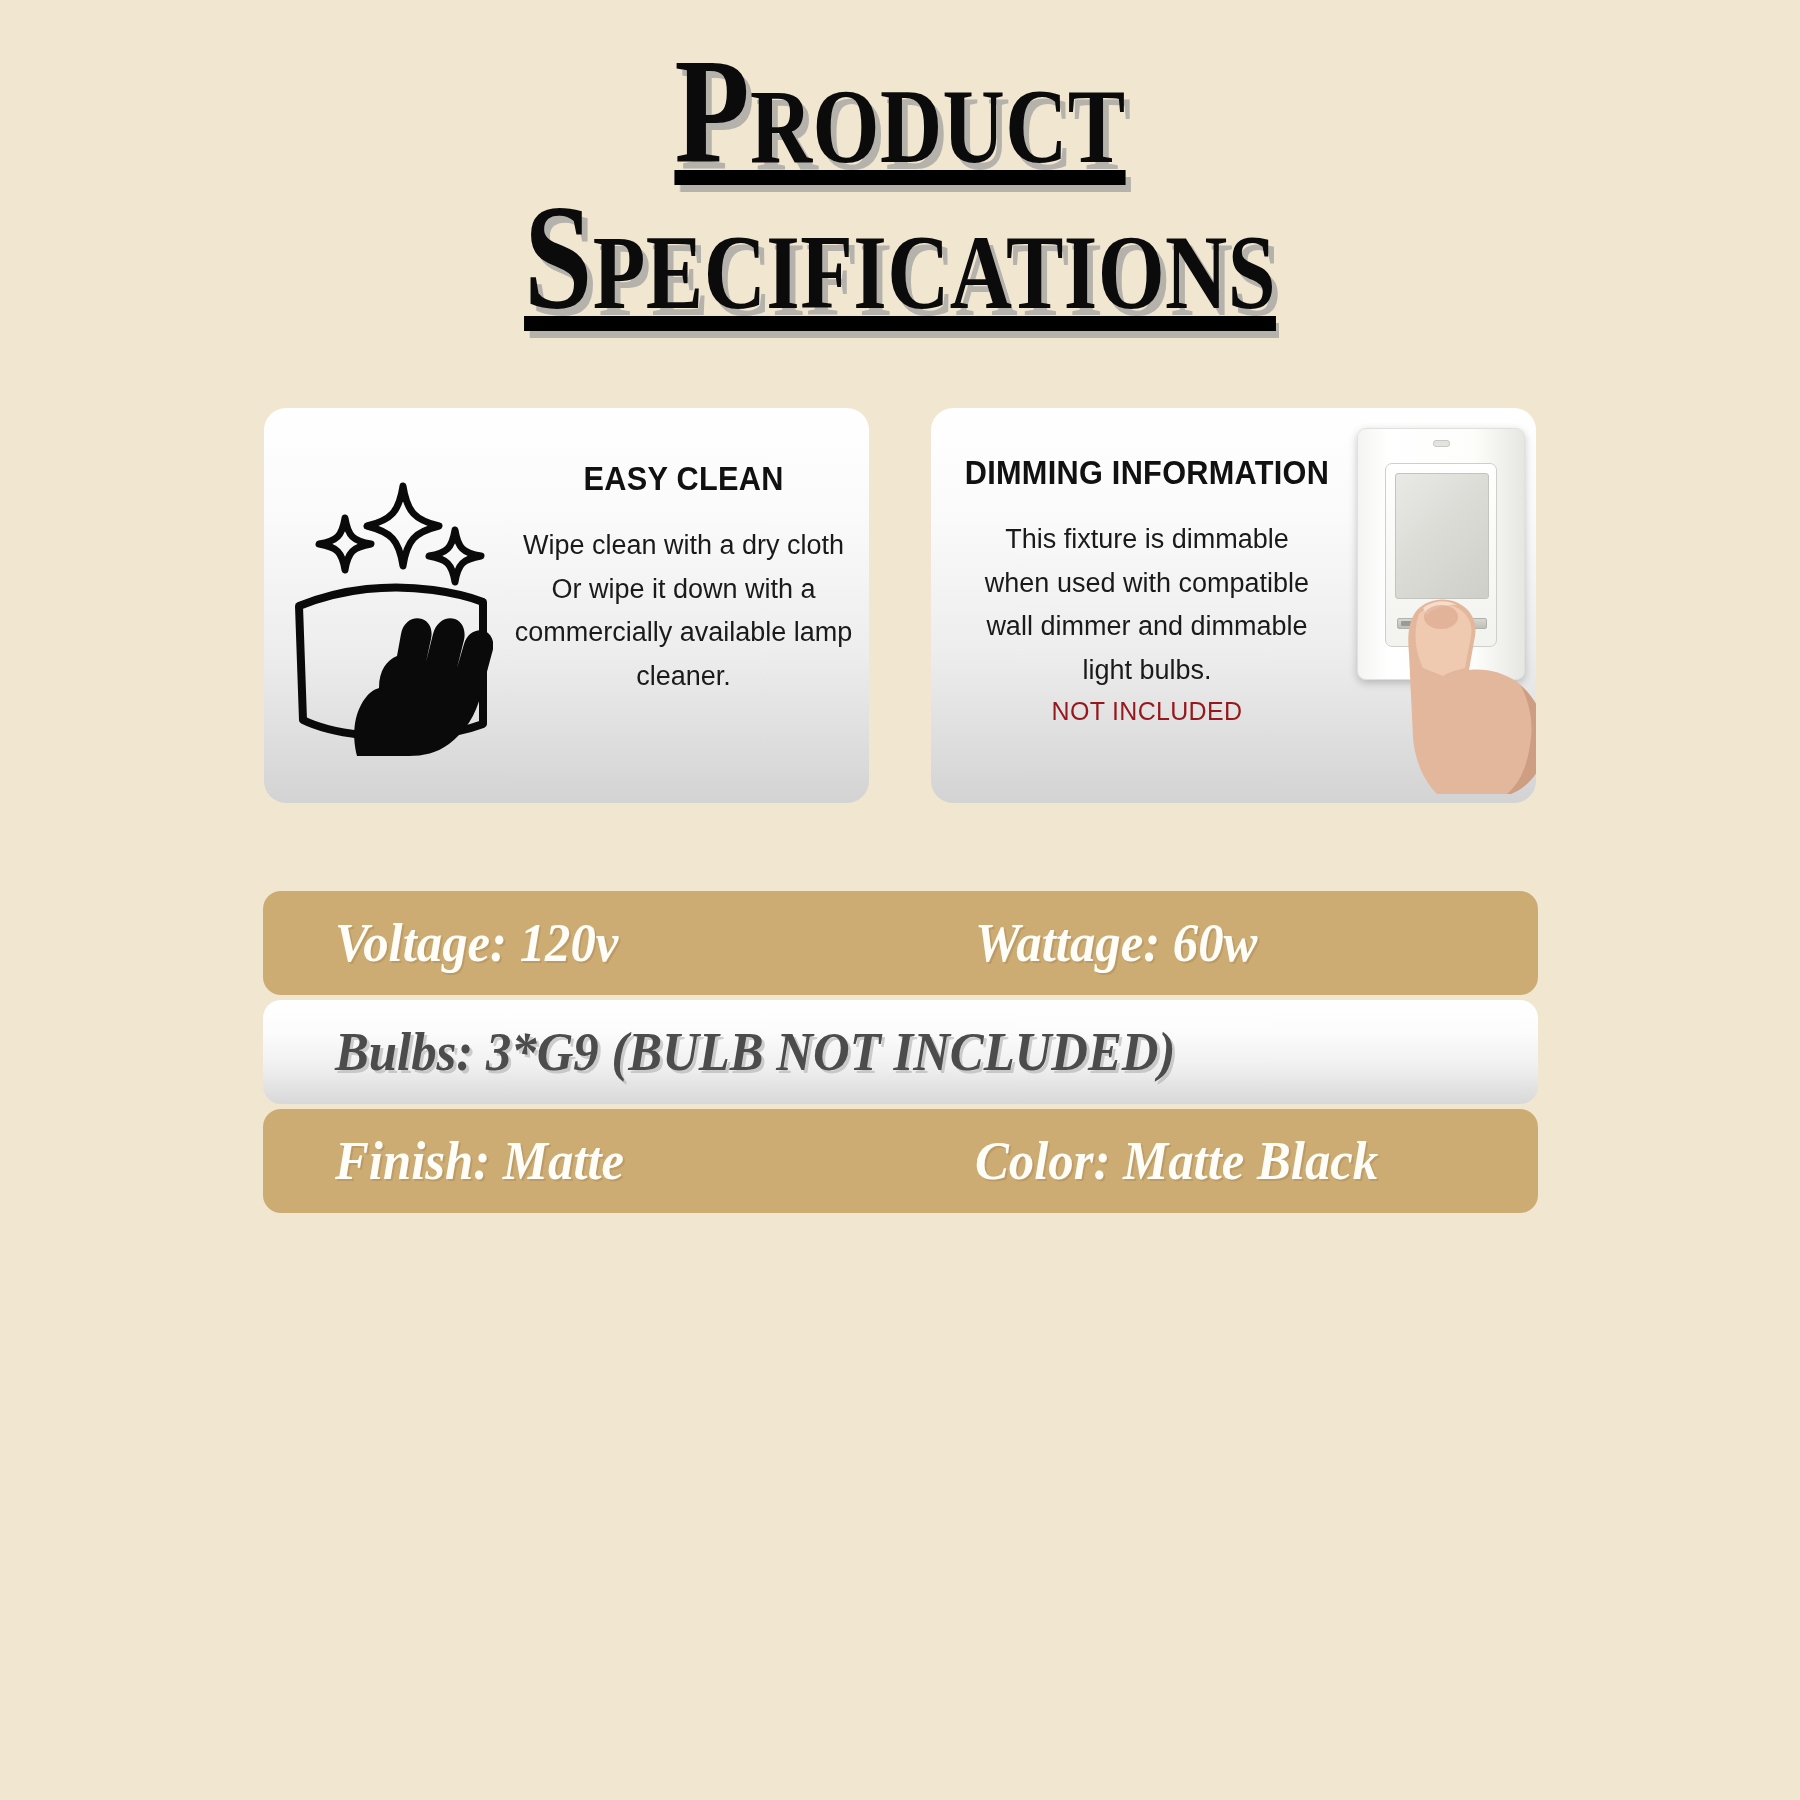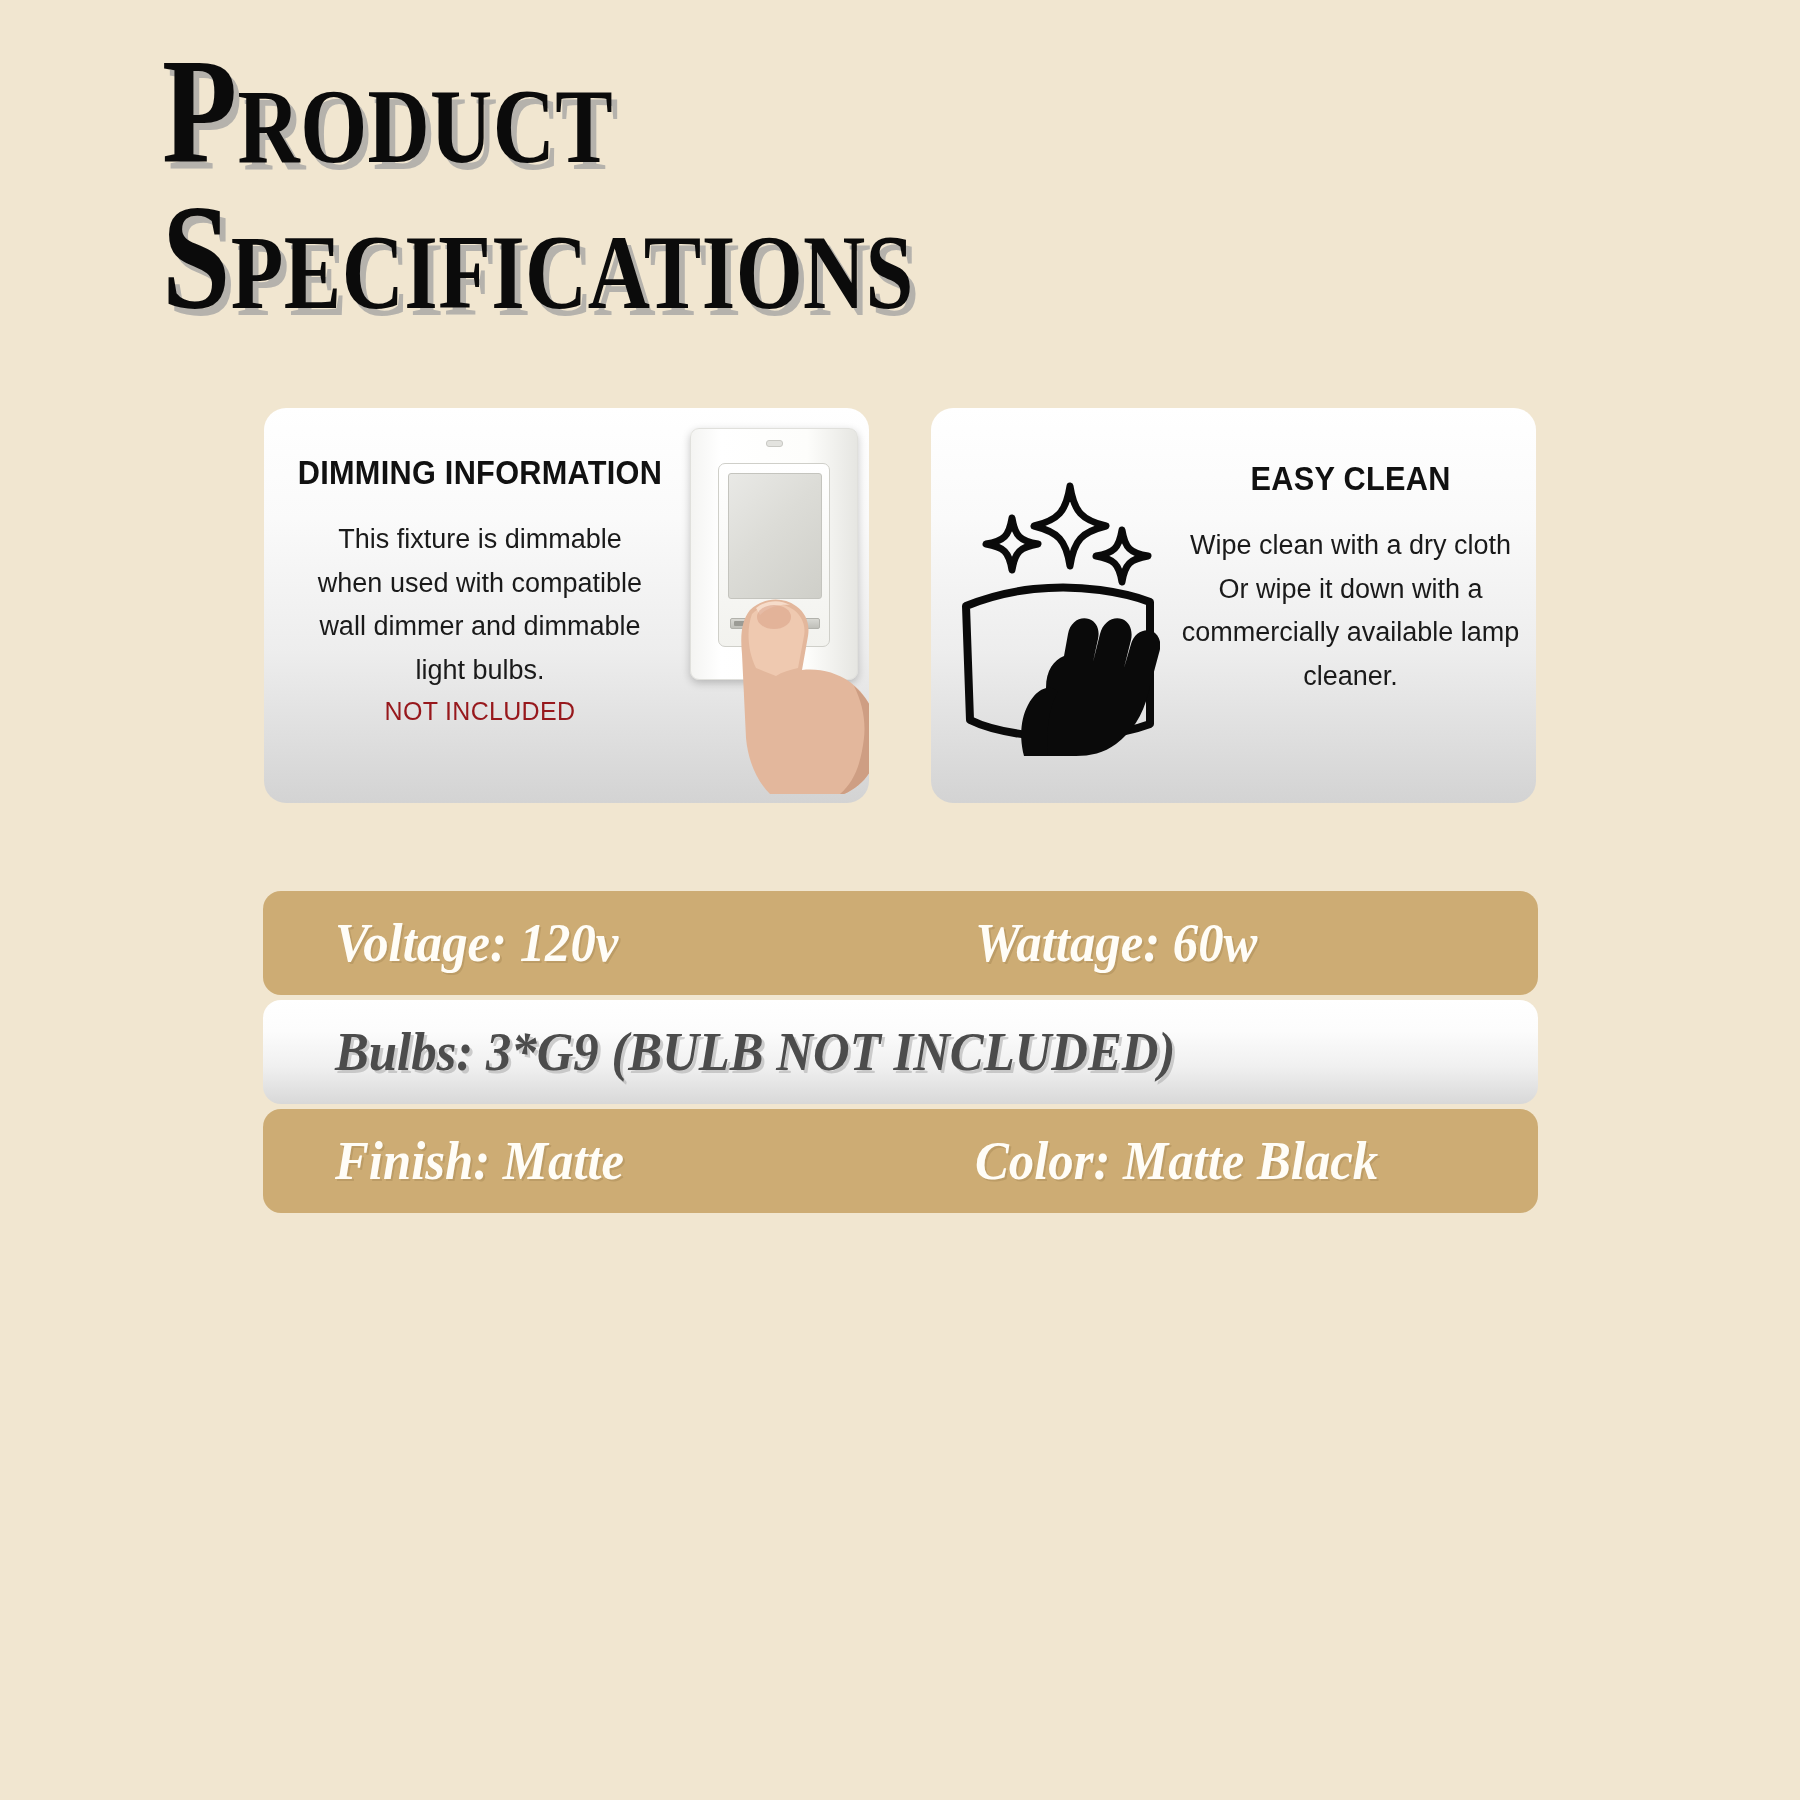--- a/index.html
+++ b/index.html
@@ -11,20 +11,22 @@
     height: 1800px;
     background: #F1E6D0;
     font-family: "Liberation Sans", sans-serif;
     overflow: hidden;
     position: relative;
   }
 
   
   .title-block {
     padding-top: 42px;
+    text-align: center;
+    text-decoration: underline;
   }
   .title-line {
     font-family: "Liberation Serif", serif;
     font-weight: bold;
     color: #0B0B0B;
     line-height: 0.92;
     letter-spacing: 0.5px;
     text-shadow: 7px 7px 0 rgba(160,160,160,0.75);
     transform: scaleX(0.82);
     transform-origin: center;
@@ -240,20 +242,45 @@
 </style>
 </head>
 <body>
 
 <div class="title-block">
   <div class="title-line title-line-1">Product</div>
   <div class="title-line title-line-2">Specifications</div>
 </div>
 
 <div class="cards">
+
+  <div class="card card-left">
+    <div class="icon-pane">
+      <svg width="210" height="300" viewBox="0 0 210 300" aria-hidden="true">
+
+        <path d="M120 30 C124 56 132 64 156 70 C132 76 124 84 120 110 C116 84 108 76 84 70 C108 64 116 56 120 30 Z" fill="none" stroke="#0A0A0A" stroke-width="7" stroke-linejoin="round"></path>
+        <path d="M62 62 C65 80 70 85 88 88 C70 91 65 96 62 114 C59 96 54 91 36 88 C54 85 59 80 62 62 Z" fill="none" stroke="#0A0A0A" stroke-width="7" stroke-linejoin="round"></path>
+        <path d="M172 74 C175 92 180 97 198 100 C180 103 175 108 172 126 C169 108 164 103 146 100 C164 97 169 92 172 74 Z" fill="none" stroke="#0A0A0A" stroke-width="7" stroke-linejoin="round"></path>
+
+        <path d="M16 150 C60 132 108 128 150 134 C172 137 190 142 200 146
+                 L200 268 C168 280 120 284 78 279 C54 276 32 270 20 264 Z" fill="none" stroke="#0A0A0A" stroke-width="8" stroke-linejoin="round" stroke-linecap="round"></path>
+
+        <path d="M96 300 L96 232 C96 214 104 204 114 200
+                 L118 178 C120 166 130 160 139 163 C147 166 150 174 148 183 L143 206
+                 L150 178 C153 166 163 160 172 163 C180 166 183 175 181 184 L174 212
+                 L181 188 C184 177 194 172 202 175 C210 179 212 188 209 197
+                 L198 238 C193 259 182 276 166 288 C154 297 140 300 126 300 Z" fill="#0A0A0A"></path>
+        <path d="M108 236 C100 250 96 268 98 300 L74 300 C68 276 72 254 84 240 C92 231 102 229 108 236 Z" fill="#0A0A0A"></path>
+      </svg>
+    </div>
+    <div class="text-pane">
+      <div class="card-heading">EASY CLEAN</div>
+      <div class="card-body">Wipe clean with a dry cloth Or wipe it down with a commercially available lamp cleaner.</div>
+    </div>
+  </div>
 
   <div class="card">
     <div class="card-right-inner">
       <div class="dim-text-pane">
         <div class="card-heading">DIMMING INFORMATION</div>
         <div class="card-body">This fixture is dimmable when used with compatible wall dimmer and dimmable light bulbs.</div>
         <div class="not-included">NOT INCLUDED</div>
       </div>
       <div class="dim-img-pane">
         <div class="switch-plate">
@@ -272,45 +299,20 @@
           <path d="M12 30 C24 18 42 17 54 26 C62 32 66 42 64 52 L58 84
                    C50 86 42 88 36 92 L16 84 C8 68 6 46 12 30 Z" fill="#EFC9B0"></path>
           <path d="M104 210 C128 200 141 176 138 148 C136 130 128 114 114 102
                    C122 118 126 136 124 154 C121 180 114 198 100 210 Z" fill="#CE9E83"></path>
           <path d="M16 24 C26 16 40 15 50 21 C40 20 28 23 20 31 Z" fill="#F6DCCA"></path>
           <ellipse cx="34" cy="33" rx="17" ry="12" fill="#D9A086" opacity="0.55"></ellipse>
         </svg>
       </div>
     </div>
   </div>
-
-  <div class="card card-left">
-    <div class="icon-pane">
-      <svg width="210" height="300" viewBox="0 0 210 300" aria-hidden="true">
-
-        <path d="M120 30 C124 56 132 64 156 70 C132 76 124 84 120 110 C116 84 108 76 84 70 C108 64 116 56 120 30 Z" fill="none" stroke="#0A0A0A" stroke-width="7" stroke-linejoin="round"></path>
-        <path d="M62 62 C65 80 70 85 88 88 C70 91 65 96 62 114 C59 96 54 91 36 88 C54 85 59 80 62 62 Z" fill="none" stroke="#0A0A0A" stroke-width="7" stroke-linejoin="round"></path>
-        <path d="M172 74 C175 92 180 97 198 100 C180 103 175 108 172 126 C169 108 164 103 146 100 C164 97 169 92 172 74 Z" fill="none" stroke="#0A0A0A" stroke-width="7" stroke-linejoin="round"></path>
-
-        <path d="M16 150 C60 132 108 128 150 134 C172 137 190 142 200 146
-                 L200 268 C168 280 120 284 78 279 C54 276 32 270 20 264 Z" fill="none" stroke="#0A0A0A" stroke-width="8" stroke-linejoin="round" stroke-linecap="round"></path>
-
-        <path d="M96 300 L96 232 C96 214 104 204 114 200
-                 L118 178 C120 166 130 160 139 163 C147 166 150 174 148 183 L143 206
-                 L150 178 C153 166 163 160 172 163 C180 166 183 175 181 184 L174 212
-                 L181 188 C184 177 194 172 202 175 C210 179 212 188 209 197
-                 L198 238 C193 259 182 276 166 288 C154 297 140 300 126 300 Z" fill="#0A0A0A"></path>
-        <path d="M108 236 C100 250 96 268 98 300 L74 300 C68 276 72 254 84 240 C92 231 102 229 108 236 Z" fill="#0A0A0A"></path>
-      </svg>
-    </div>
-    <div class="text-pane">
-      <div class="card-heading">EASY CLEAN</div>
-      <div class="card-body">Wipe clean with a dry cloth Or wipe it down with a commercially available lamp cleaner.</div>
-    </div>
-  </div>
 </div>
 
 <div class="spec-list">
 
   <div class="spec-bar tan">
     <div class="spec-two">
       <div class="spec-text">Voltage:  120v</div>
       <div class="spec-text">Wattage:  60w</div>
     </div>
   </div>

